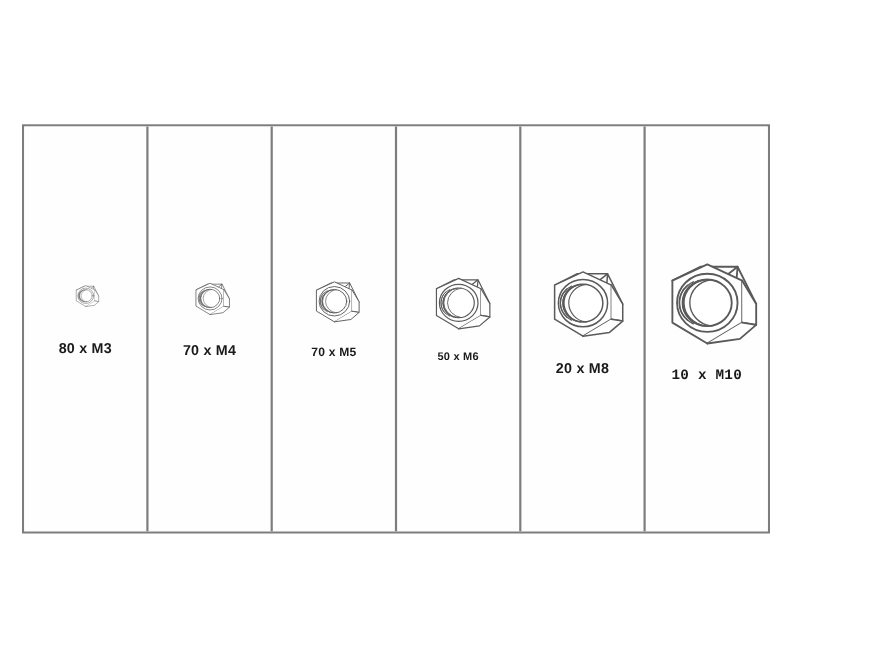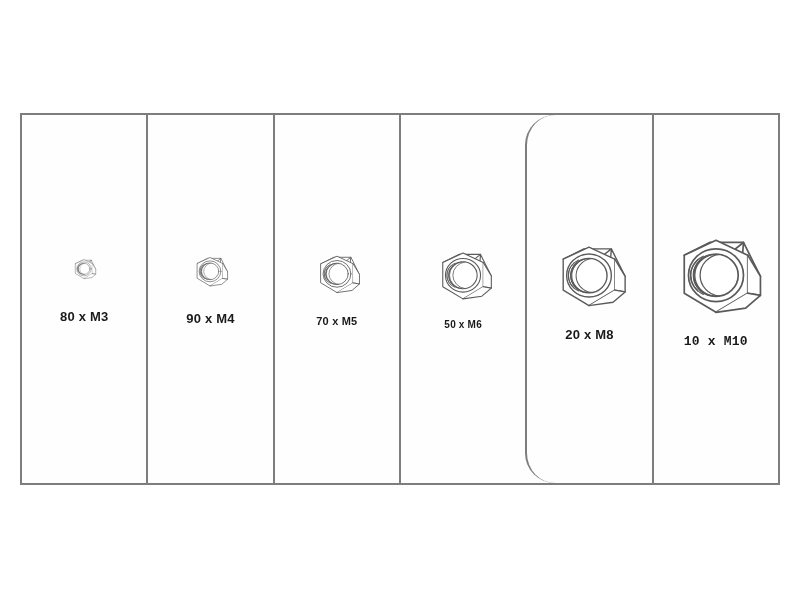--- a/index.html
+++ b/index.html
@@ -61,21 +61,21 @@
     color: #1a1a1a;
     letter-spacing: 0.2px;
     text-align: center;
   }
 </style>
 </head>
 <body>
 
 <div id="diagram-canvas">
 
-  <div class="panel-grid" id="panel-grid" style="left: 20px; top: 113px; width: 760px; height: 372px; border: 2px solid rgb(125, 125, 125); background: rgb(254, 254, 254); justify-content: space-between;">
+  <div class="panel-grid" id="panel-grid" style="left: 20px; top: 113px; width: 680px; height: 372px; border: 2px solid rgb(125, 125, 125); background: rgb(254, 254, 254); justify-content: space-between;">
       <div class="panel" style="flex: 1 1 0px;">
         <div class="nut-art" style="width: 28px; height: 24px; top: 143px;"><svg viewBox="0 0 100 86" width="100%" height="100%" preserveAspectRatio="xMidYMid meet" style="overflow:visible" fill="none" stroke="#5a5a5a" stroke-width="1.6" stroke-linejoin="round" stroke-linecap="round">
             <path d="M20 20 L44 8 L76 8 L62 19 Z" fill="#ffffff"></path>
             <path d="M76 8 L92 40 L84 58 L74 33 Z" fill="#ffffff"></path>
             <path d="M20 20 L50 6 L80 20 L80 56 L50 74 L20 56 Z" fill="#ffffff"></path>
             <path d="M80 20 L92 40 L92 58 L80 56" fill="#ffffff"></path>
             <path d="M80 56 L92 58 L78 70 L50 74" fill="#ffffff"></path>
             <ellipse cx="50" cy="39" rx="26" ry="25"></ellipse>
             <ellipse cx="50" cy="39" rx="21" ry="20"></ellipse>
             <path d="M33 24 A21 20 0 0 0 33 54" stroke-width="1.2"></path>
@@ -94,21 +94,21 @@
             <path d="M80 20 L92 40 L92 58 L80 56" fill="#ffffff"></path>
             <path d="M80 56 L92 58 L78 70 L50 74" fill="#ffffff"></path>
             <ellipse cx="50" cy="39" rx="26" ry="25"></ellipse>
             <ellipse cx="50" cy="39" rx="21" ry="20"></ellipse>
             <path d="M33 24 A21 20 0 0 0 33 54" stroke-width="1.2"></path>
             <path d="M38 21 A21 20 0 0 0 38 57" stroke-width="1.2"></path>
             <path d="M43 20 A21 20 0 0 0 43 58" stroke-width="1.2"></path>
             <path d="M48 19.2 A21 20 0 0 0 48 58.8" stroke-width="1.2"></path>
             <path d="M53 19.2 A21 20 0 0 0 53 58.8" stroke-width="1.2"></path>
           </svg></div>
-        <div class="nut-label" style="top: 196px; font-size: 13px; color: rgb(26, 26, 26);">90 x M4</div>
+        <div class="nut-label" style="top: 196px; font-size: 13px; color: rgb(26, 26, 26);">70 x M4</div>
       </div>
       <div class="panel" style="flex: 1 1 0px;">
         <div class="nut-art" style="width: 54px; height: 46px; top: 138px;"><svg viewBox="0 0 100 86" width="100%" height="100%" preserveAspectRatio="xMidYMid meet" style="overflow:visible" fill="none" stroke="#5a5a5a" stroke-width="1.6" stroke-linejoin="round" stroke-linecap="round">
             <path d="M20 20 L44 8 L76 8 L62 19 Z" fill="#ffffff"></path>
             <path d="M76 8 L92 40 L84 58 L74 33 Z" fill="#ffffff"></path>
             <path d="M20 20 L50 6 L80 20 L80 56 L50 74 L20 56 Z" fill="#ffffff"></path>
             <path d="M80 20 L92 40 L92 58 L80 56" fill="#ffffff"></path>
             <path d="M80 56 L92 58 L78 70 L50 74" fill="#ffffff"></path>
             <ellipse cx="50" cy="39" rx="26" ry="25"></ellipse>
             <ellipse cx="50" cy="39" rx="21" ry="20"></ellipse>
@@ -130,21 +130,21 @@
             <ellipse cx="50" cy="39" rx="26" ry="25"></ellipse>
             <ellipse cx="50" cy="39" rx="21" ry="20"></ellipse>
             <path d="M33 24 A21 20 0 0 0 33 54" stroke-width="1.2"></path>
             <path d="M38 21 A21 20 0 0 0 38 57" stroke-width="1.2"></path>
             <path d="M43 20 A21 20 0 0 0 43 58" stroke-width="1.2"></path>
             <path d="M48 19.2 A21 20 0 0 0 48 58.8" stroke-width="1.2"></path>
             <path d="M53 19.2 A21 20 0 0 0 53 58.8" stroke-width="1.2"></path>
           </svg></div>
         <div class="nut-label" style="top: 204px; font-size: 10px; color: rgb(26, 26, 26);">50 x M6</div>
       </div>
-      <div class="panel" style="flex: 1 1 0px; border-radius: 30px;">
+      <div class="panel" style="flex: 1 1 0px;">
         <div class="nut-art" style="width: 86px; height: 74px; top: 127px;"><svg viewBox="0 0 100 86" width="100%" height="100%" preserveAspectRatio="xMidYMid meet" style="overflow:visible" fill="none" stroke="#5a5a5a" stroke-width="1.6" stroke-linejoin="round" stroke-linecap="round">
             <path d="M20 20 L44 8 L76 8 L62 19 Z" fill="#ffffff"></path>
             <path d="M76 8 L92 40 L84 58 L74 33 Z" fill="#ffffff"></path>
             <path d="M20 20 L50 6 L80 20 L80 56 L50 74 L20 56 Z" fill="#ffffff"></path>
             <path d="M80 20 L92 40 L92 58 L80 56" fill="#ffffff"></path>
             <path d="M80 56 L92 58 L78 70 L50 74" fill="#ffffff"></path>
             <ellipse cx="50" cy="39" rx="26" ry="25"></ellipse>
             <ellipse cx="50" cy="39" rx="21" ry="20"></ellipse>
             <path d="M33 24 A21 20 0 0 0 33 54" stroke-width="1.2"></path>
             <path d="M38 21 A21 20 0 0 0 38 57" stroke-width="1.2"></path>

